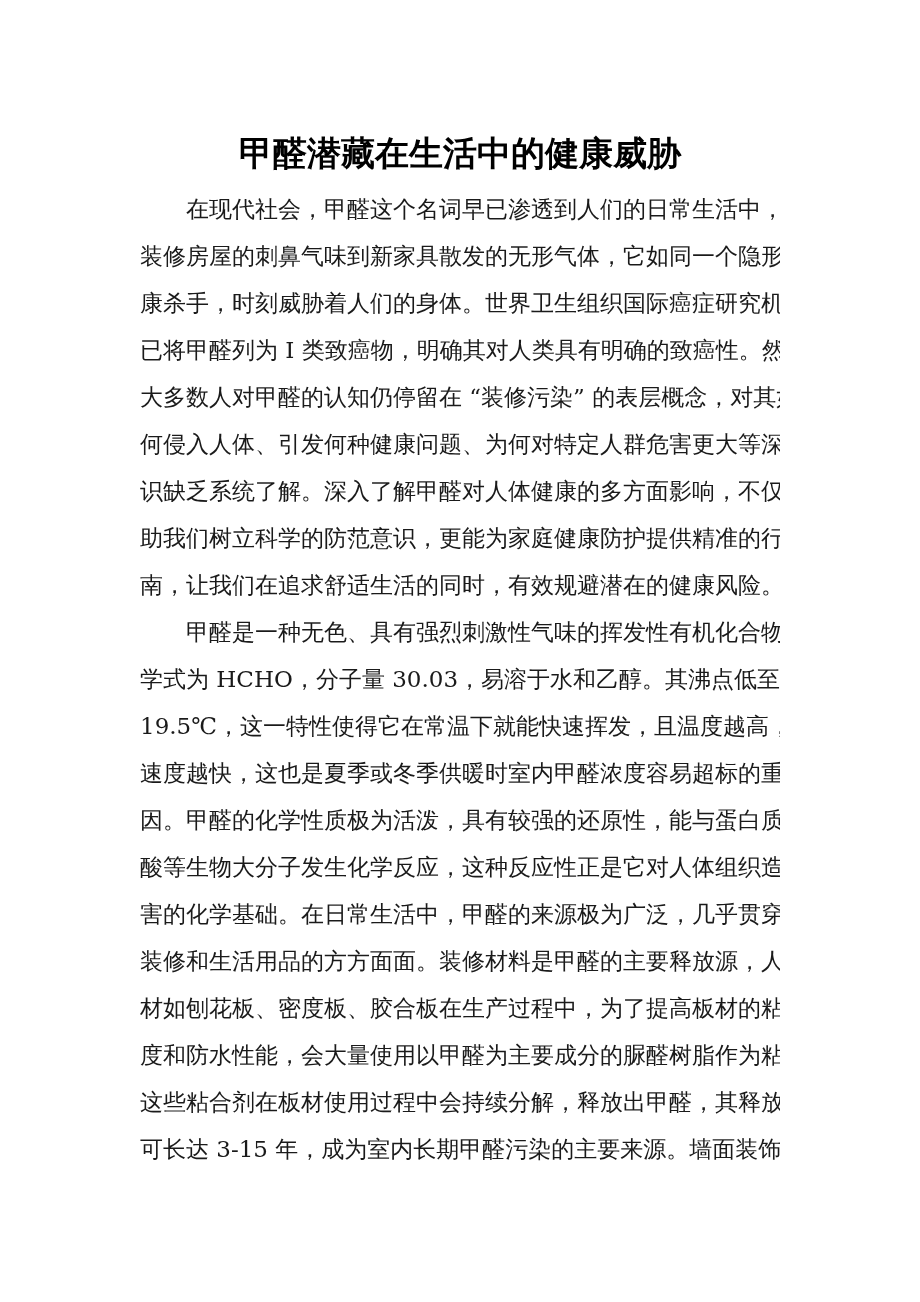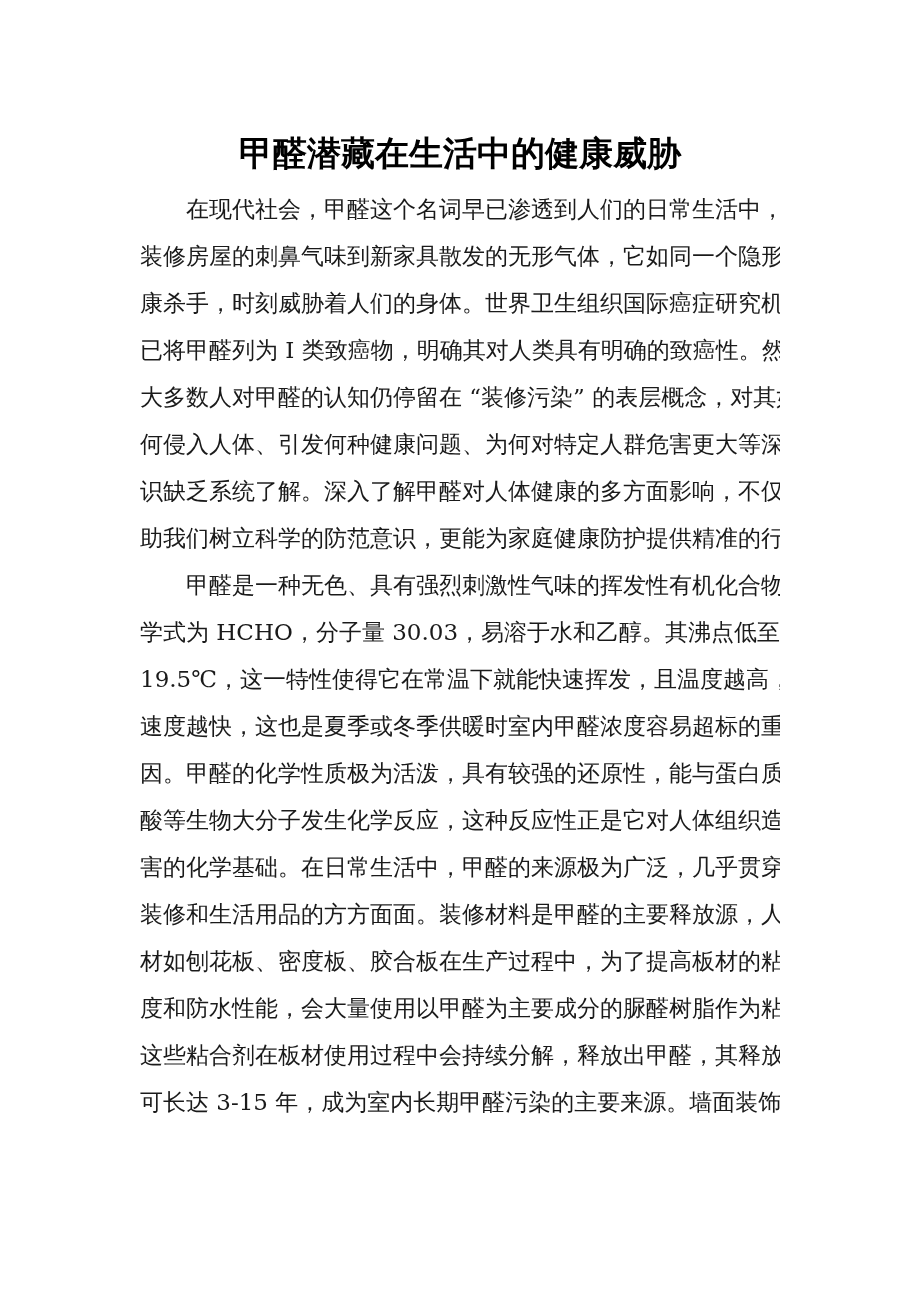--- a/index.html
+++ b/index.html
@@ -31,20 +31,21 @@
   <div class="body-text">
     <div id="para1">
       <div class="line indent">在现代社会，甲醛这个名词早已渗透到人们的日常生活中，从新</div>
       <div class="line">装修房屋的刺鼻气味到新家具散发的无形气体，它如同一个隐形的健</div>
       <div class="line">康杀手，时刻威胁着人们的身体。世界卫生组织国际癌症研究机构早</div>
       <div class="line">已将甲醛列为 Ⅰ 类致癌物，明确其对人类具有明确的致癌性。然而，</div>
       <div class="line">大多数人对甲醛的认知仍停留在 “装修污染” 的表层概念，对其如</div>
       <div class="line">何侵入人体、引发何种健康问题、为何对特定人群危害更大等深层知</div>
       <div class="line">识缺乏系统了解。深入了解甲醛对人体健康的多方面影响，不仅能帮</div>
       <div class="line">助我们树立科学的防范意识，更能为家庭健康防护提供精准的行动指</div>
+      <div class="line last">南，让我们在追求舒适生活的同时，有效规避潜在的健康风险。</div>
     </div>
     <div id="para2">
       <div class="line indent">甲醛是一种无色、具有强烈刺激性气味的挥发性有机化合物，化</div>
       <div class="line">学式为 HCHO，分子量 30.03，易溶于水和乙醇。其沸点低至 -</div>
       <div class="line">19.5℃，这一特性使得它在常温下就能快速挥发，且温度越高，挥发</div>
       <div class="line">速度越快，这也是夏季或冬季供暖时室内甲醛浓度容易超标的重要原</div>
       <div class="line">因。甲醛的化学性质极为活泼，具有较强的还原性，能与蛋白质、核</div>
       <div class="line">酸等生物大分子发生化学反应，这种反应性正是它对人体组织造成损</div>
       <div class="line">害的化学基础。在日常生活中，甲醛的来源极为广泛，几乎贯穿家居</div>
       <div class="line">装修和生活用品的方方面面。装修材料是甲醛的主要释放源，人造板</div>

